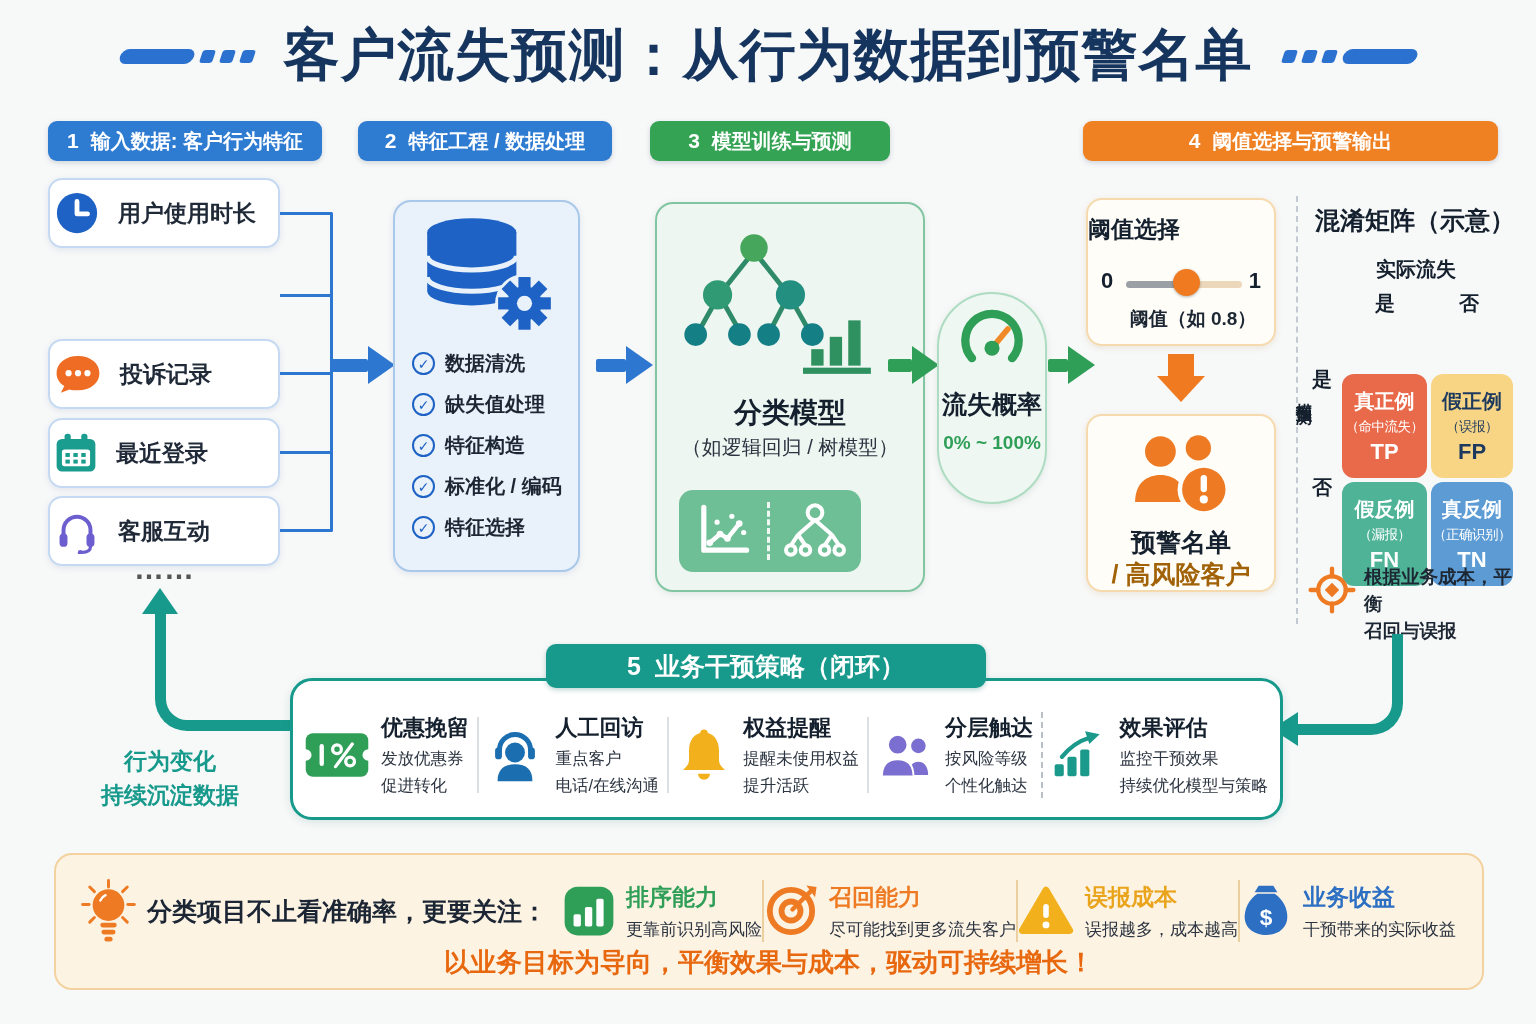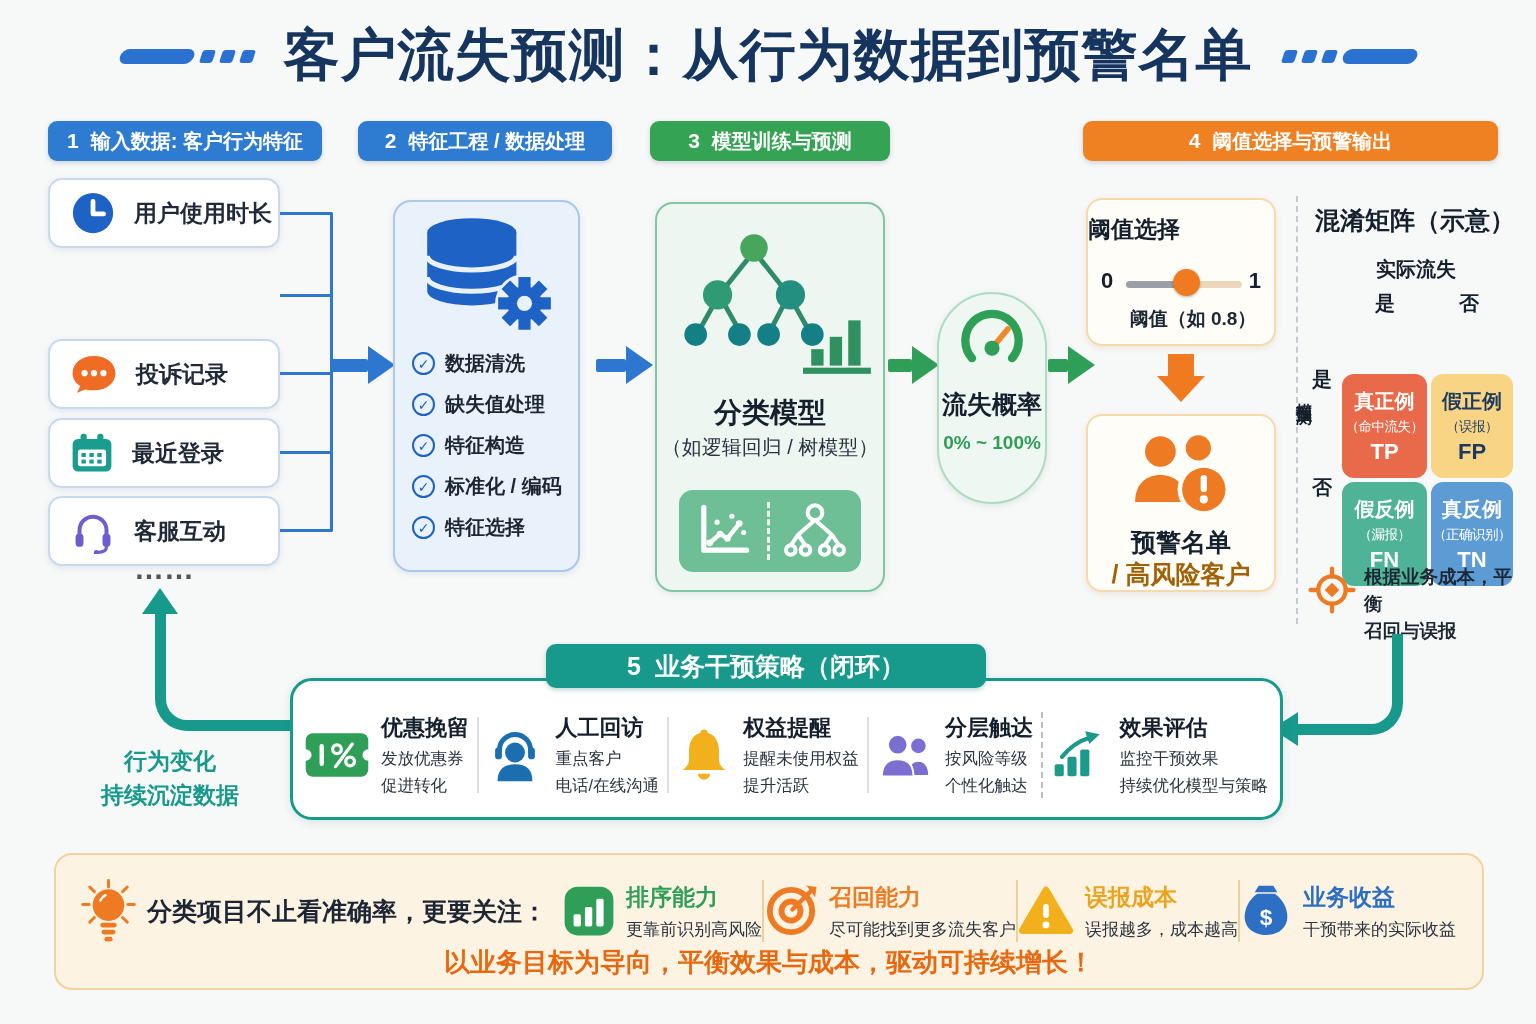--- a/index.html
+++ b/index.html
@@ -16,21 +16,21 @@
   .title{font-size:56px;font-weight:900;color:#16355e;letter-spacing:1px;white-space:nowrap;}
   .dash-group{display:flex;align-items:center;gap:7px;}
   .dash-long{width:74px;height:15px;background:#2b72d0;border-radius:8px;transform:skewX(-18deg);}
   .dash-short{width:13px;height:13px;background:#2b72d0;border-radius:3px;transform:skewX(-18deg);}
   
   .badge{position:absolute;height:40px;border-radius:9px;display:flex;align-items:center;justify-content:center;
     gap:12px;color:#fff;font-weight:bold;font-size:20px;box-shadow:0 2px 5px rgba(90,110,140,.25);}
   .badge .num{font-size:21px;}
   
   .in-card{position:absolute;left:48px;width:232px;height:70px;background:#fff;border:2px solid #c5daf2;
-    border-radius:14px;display:flex;align-items:center;padding-left:20px;gap:18px;
+    border-radius:14px;display:flex;align-items:center;padding-left:4px;gap:18px;
     box-shadow:0 2px 6px rgba(120,150,190,.18);box-sizing:border-box;}
   .in-card .lbl{font-size:23px;font-weight:bold;color:#1f2937;white-space:nowrap;}
   .dots{position:absolute;left:104px;top:552px;width:120px;text-align:center;font-size:30px;font-weight:bold;color:#555;}
   .stub{position:absolute;height:3px;background:#2e77d0;}
   .vline{position:absolute;width:3px;background:#2e77d0;border-radius:2px;}
   
   .shaft{position:absolute;height:13px;border-radius:2px;}
   .head-r{position:absolute;width:0;height:0;border-top:19px solid transparent;border-bottom:19px solid transparent;}
   .blue{background:#2e77d0;}
   .blue-h{border-left:27px solid #2e77d0;}
@@ -39,21 +39,21 @@
   
   .fe-card{position:absolute;left:393px;top:200px;width:187px;height:372px;background:#e9f1fb;
     border:2px solid #a9c8ea;border-radius:18px;box-sizing:border-box;box-shadow:0 2px 6px rgba(120,150,190,.18);}
   .fe-list{position:absolute;left:17px;top:148px;display:flex;flex-direction:column;gap:14px;}
   .fe-row{display:flex;align-items:center;gap:10px;}
   .chk{width:23px;height:23px;border:2.5px solid #1d62c4;border-radius:50%;color:#1d62c4;
     font-size:14px;font-weight:bold;display:flex;align-items:center;justify-content:center;box-sizing:border-box;flex:none;}
   .chk::after{content:"✓";}
   .fe-row .lbl{font-size:20px;font-weight:bold;color:#1d2733;white-space:nowrap;}
   
-  .model-card{position:absolute;left:655px;top:202px;width:230px;height:390px;background:#edf6f0;
+  .model-card{position:absolute;left:655px;top:202px;width:270px;height:390px;background:#edf6f0;
     border:2px solid #82c5a2;border-radius:18px;box-sizing:border-box;box-shadow:0 2px 6px rgba(120,170,140,.18);}
   .model-title{position:absolute;top:190px;width:100%;text-align:center;font-size:28px;font-weight:900;color:#15202e;}
   .model-sub{position:absolute;top:230px;width:100%;text-align:center;font-size:20px;color:#2b3440;}
   .model-panel{position:absolute;left:22px;top:286px;width:182px;height:82px;background:#6fbf96;border-radius:14px;
     display:flex;align-items:center;justify-content:space-evenly;}
   .panel-div{width:0;height:58px;border-left:3px dashed #ffffff;opacity:.9;}
   
   .gauge-pill{position:absolute;left:937px;top:292px;width:110px;height:212px;background:#eef7f2;
     border:2px solid #aedcc2;border-radius:56px;box-sizing:border-box;box-shadow:0 2px 6px rgba(120,170,140,.2);}
   .gauge-title{position:absolute;top:94px;width:100%;text-align:center;font-size:25px;font-weight:900;color:#15202e;}

